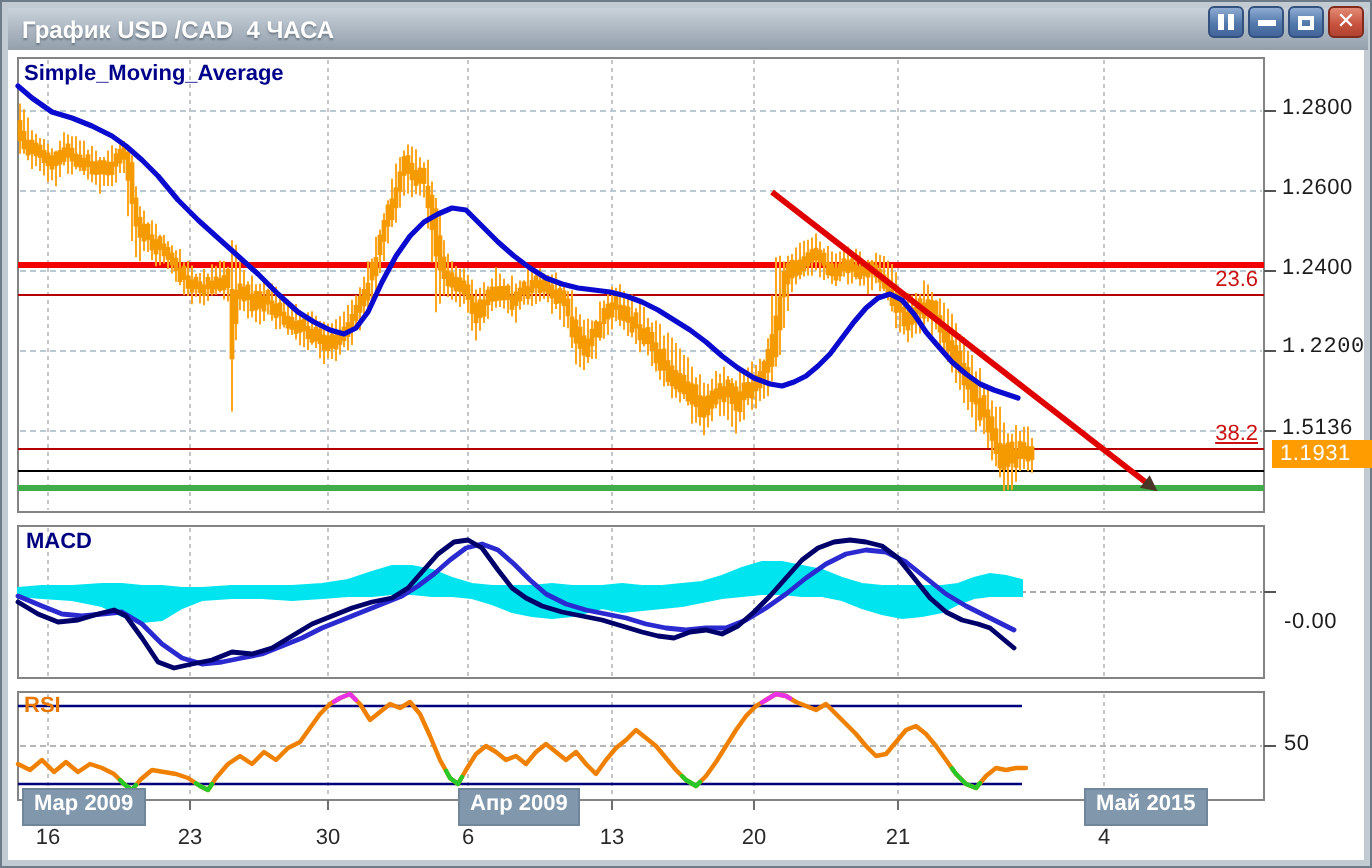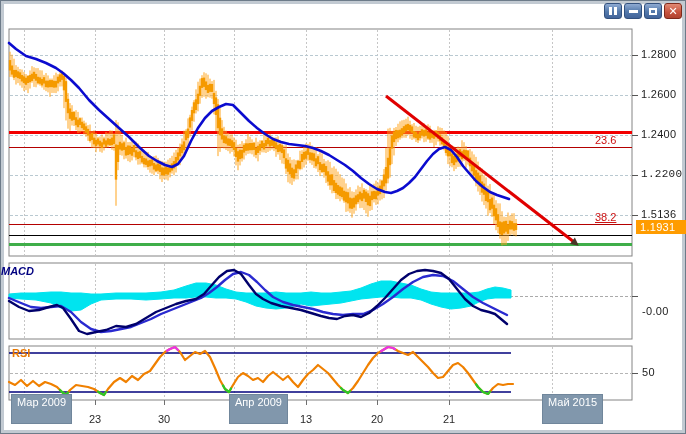--- a/index.html
+++ b/index.html
@@ -18,33 +18,36 @@
   .wbtn.close{background:linear-gradient(to bottom,#e28a74 0%,#c6523d 60%,#b04330 100%);border-color:#7e2a1c;}
   .pauseglyph{display:flex;gap:2px;}
   .pauseglyph i{display:block;width:3px;height:8px;background:#fff;}
   .minglyph{display:block;width:9px;height:3px;background:#fff;}
   .restglyph{display:block;width:8px;height:7px;border:2px solid #fff;box-sizing:border-box;}
   .xglyph{color:#fff;font-size:11px;font-weight:bold;line-height:10px;}
   #chart{position:absolute;left:0;top:0;}
   #overlay{position:absolute;left:0;top:0;width:686px;height:434px;pointer-events:none;}
   .axlab{position:absolute;font-size:11px;color:#1c1c1c;letter-spacing:0.3px;}
   .datelab{position:absolute;font-size:11px;color:#2a2a2a;width:30px;text-align:center;}
-  .badge{position:absolute;height:30px;line-height:15px;padding:0 5px;font-size:11px;color:#ffffff;
-         background:#8197ac;border:1px solid #70869b;box-sizing:border-box;white-space:pre;}
-  .flabel{position:absolute;font-size:11px;color:#cc1111;width:34px;text-align:left;}
+  .badge{position:absolute;height:19px;line-height:15px;padding:0 5px;font-size:11px;color:#ffffff;
+         background:#8197ac;border:1px solid #70869b;box-sizing:border-box;white-space:pre;font-weight:bold;}
+  .flabel{position:absolute;font-size:11px;color:#cc1111;width:34px;text-align:right;}
   .curprice{position:absolute;left:635px;top:219px;width:48px;height:14px;background:#ff9c00;
             color:#ffffff;font-size:11px;line-height:14px;padding-left:4px;letter-spacing:0.3px;}
   .indlabel{position:absolute;font-size:11px;font-weight:bold;}
 </style>
 </head>
 <body>
 
 <div class="window">
   <div class="frame"></div>
 
+  <div class="titlebar">
+    <span class="title">График USD /CAD  4 ЧАСА</span>
+  </div>
   <div class="btns">
     <div class="wbtn">
       <span class="pauseglyph">
           <i></i>
           <i></i>
         </span>
     </div>
     <div class="wbtn">
       <span class="minglyph"></span>
     </div>
@@ -637,21 +640,22 @@
         <line x1="631" y1="94.39999999999982" x2="637" y2="94.39999999999982" stroke="#555555" stroke-width="1" shape-rendering="crispEdges"></line>
         <line x1="631" y1="134.39999999999986" x2="637" y2="134.39999999999986" stroke="#555555" stroke-width="1" shape-rendering="crispEdges"></line>
         <line x1="631" y1="174.39999999999995" x2="637" y2="174.39999999999995" stroke="#555555" stroke-width="1" shape-rendering="crispEdges"></line>
         <line x1="631" y1="214.4" x2="637" y2="214.4" stroke="#555555" stroke-width="1" shape-rendering="crispEdges"></line>
         <line x1="631" y1="295" x2="637" y2="295" stroke="#555555" stroke-width="1" shape-rendering="crispEdges"></line>
         <line x1="631" y1="372" x2="637" y2="372" stroke="#555555" stroke-width="1" shape-rendering="crispEdges"></line>
       </g>
   </svg>
 
   <div id="overlay">
-    <div class="indlabel" style="left:0;top:264px;color:#000080;font-style:italic;">MACD</div>
+    <div class="indlabel" style="left:11px;top:30px;color:#00008b;">Simple_Moving_Average</div>
+    <div class="indlabel" style="left:12px;top:264px;color:#000080;">MACD</div>
     <div class="indlabel" style="left:11px;top:346px;color:#e87800;">RSI</div>
     <div class="axlab" style="left:641px;top:288px;margin-top:16px;">-0.00</div>
     <div class="axlab" style="left:641px;top:365px;">50</div>
     <div class="flabel" style="left:594px;top:133px;">23.6</div>
     <div class="flabel" style="left:594px;top:210px;text-decoration:underline;">38.2</div>
     <div class="curprice">1.1931</div>
   <div class="datelab" style="left: 8px; top: 412px;">16</div>
       <div class="datelab" style="left: 79px; top: 412px;">23</div>
       <div class="datelab" style="left: 148px; top: 412px;">30</div>
       <div class="datelab" style="left: 218px; top: 412px;">6</div>

